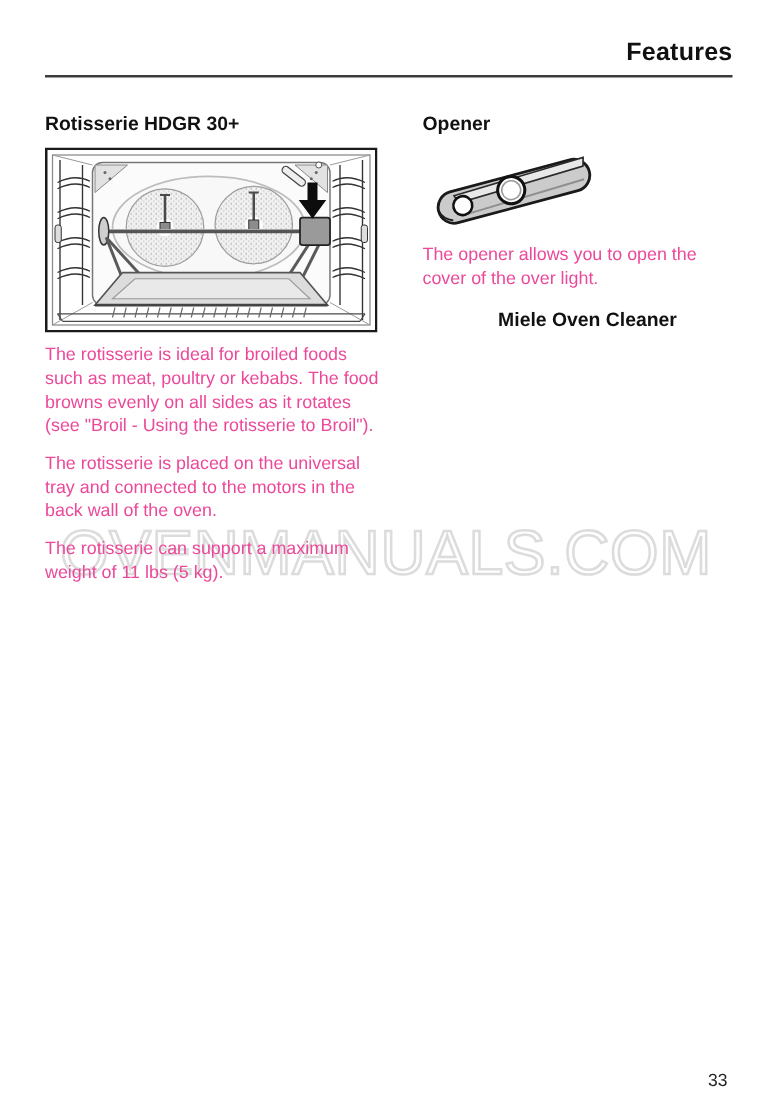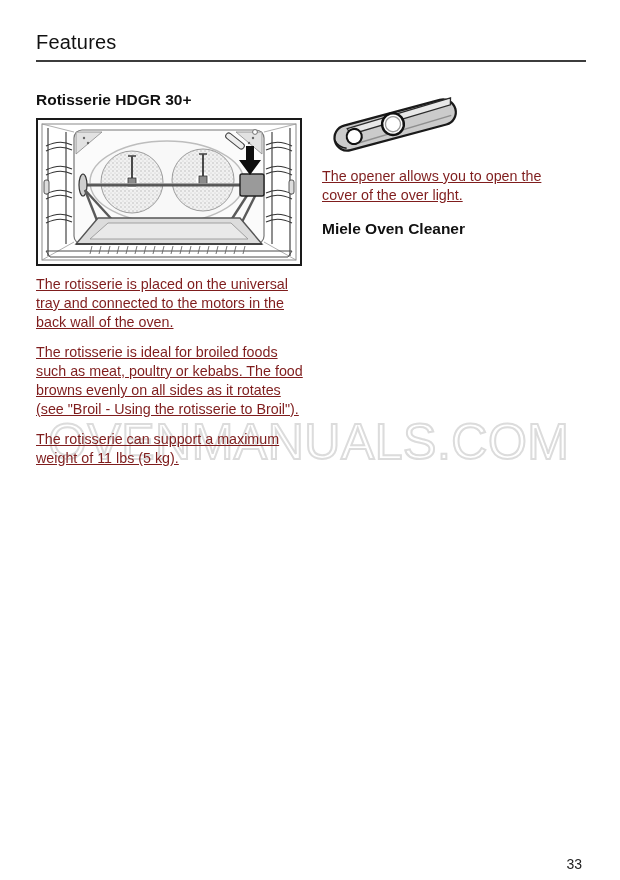--- a/index.html
+++ b/index.html
@@ -12,52 +12,51 @@
     font-family: "Liberation Sans", "DejaVu Sans", sans-serif;
     color: #1f1f1f;
     overflow: hidden;
   }
   .content {
     position: relative;
     z-index: 1;
     padding: 30px 34px 0 36px;
   }
   .header-title {
-    text-align: left;
+    text-align: right;
     font-size: 20px;
-    font-weight: normal;
+    font-weight: bold;
     color: #111;
     letter-spacing: 0.2px;
     padding-right: 0px;
     line-height: 24px;
   }
   .header-rule {
     border: none;
     border-top: 2px solid #3c3c3c;
     margin-top: 6px;
     margin-bottom: 14px;
   }
-  .columns { display: flex; gap: 14px; margin-top: 28px; }
+  .columns { display: flex; gap: 30px; margin-top: 28px; }
   .col-left  { width: 272px; flex: 0 0 272px; }
   .col-right { width: 264px; flex: 0 0 264px; }
   h3.sec-heading {
     font-size: 15.5px;
     font-weight: bold;
     color: #111;
     margin-bottom: 9px;
     line-height: 19px;
   }
-  .sec-heading.second { margin-top: 14px; }
+  .sec-heading.second { margin-top: 14px; text-align: center; }
   .figure { margin-bottom: 9px; line-height: 0; }
   p.body-text {
     font-size: 14.3px;
     line-height: 19px;
-    color: #7f1d1d;
+    color: #ec4899;
     margin-bottom: 11px;
-    text-decoration: underline;
   }
   .col-right p.body-text { max-width: 242px; }
   .watermark {
     position: absolute;
     top: 413px;
     left: 48px;
     z-index: 0;
     font-size: 50px;
     font-weight: normal;
     letter-spacing: 0.5px;
@@ -213,26 +212,27 @@
                   <line x1="173" y1="128" x2="171" y2="136"></line>
                 <line x1="182" y1="128" x2="180" y2="136"></line>
                   <line x1="191" y1="128" x2="189" y2="136"></line>
                 <line x1="200" y1="128" x2="198" y2="136"></line>
                   <line x1="209" y1="128" x2="207" y2="136"></line>
               </g>
             </g>
           </svg>
         </div>
 
+        <p class="body-text">The rotisserie is ideal for broiled foods such as meat, poultry or kebabs. The food browns evenly on all sides as it rotates (see "Broil - Using the rotisserie to Broil").</p>
         <p class="body-text">The rotisserie is placed on the universal tray and connected to the motors in the back wall of the oven.</p>
-        <p class="body-text">The rotisserie is ideal for broiled foods such as meat, poultry or kebabs. The food browns evenly on all sides as it rotates (see "Broil - Using the rotisserie to Broil").</p>
         <p class="body-text">The rotisserie can support a maximum weight of 11 lbs (5 kg).</p>
       </div>
 
       <div class="col-right">
+        <h3 class="sec-heading">Opener</h3>
 
         <div class="figure">
           <svg width="144" height="68" viewBox="0 0 150 72" xmlns="http://www.w3.org/2000/svg">
             <g transform="rotate(-15 30 50)">
               <rect x="12" y="36" width="132" height="27" rx="13.5" fill="#cbcbcb" stroke="#1a1a1a" stroke-width="2.4"></rect>
               <path d="M28 40 L142 37 L140 44 L30 47 Z" fill="#e8e8e8" stroke="#2a2a2a" stroke-width="1.4"></path>
               <path d="M30 58 L138 55" fill="none" stroke="#8f8f8f" stroke-width="1.6"></path>
               <path d="M12 49 q 2 8 10 11" fill="none" stroke="#1a1a1a" stroke-width="1.6"></path>
               <circle cx="33" cy="50" r="8" fill="#ffffff" stroke="#111" stroke-width="2.2"></circle>
               <circle cx="76" cy="48" r="11.5" fill="#ffffff" stroke="#111" stroke-width="2.6"></circle>

